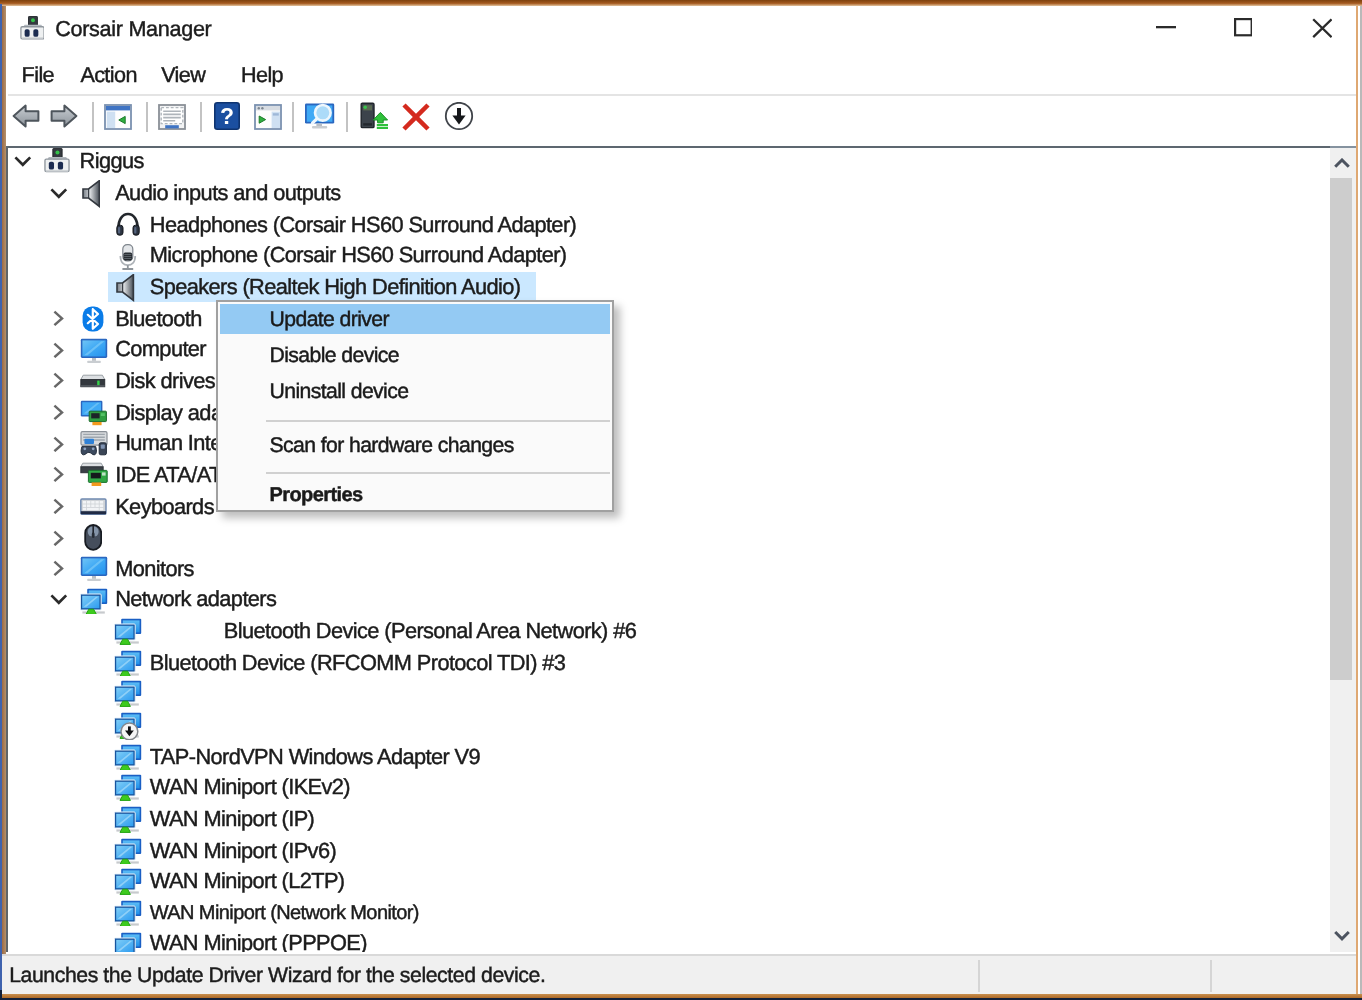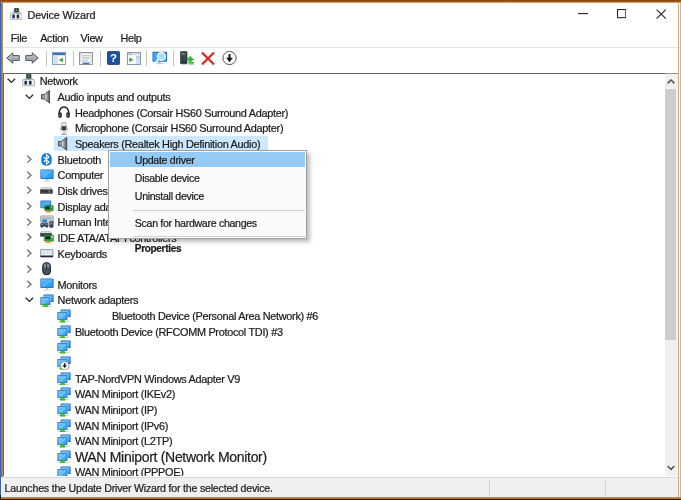--- a/index.html
+++ b/index.html
@@ -12,21 +12,21 @@
 <div style="position:absolute;left:0px;top:495px;width:1.1px;height:5px;background:#11203a;"></div>
 <svg style="position:absolute;left:9.6px;top:7.8px" width="12.5" height="12.5" viewBox="0 0 13.5 13.5">
     <rect x="4.6" y="0.2" width="4.8" height="5.6" rx="0.4" fill="#353a40" stroke="#202429" stroke-width="0.5"></rect>
     <circle cx="7.0" cy="2.3" r="1.05" fill="#35c24a"></circle>
     <path d="M1.8 5.8 L12.2 5.8 L11.5 4.7 L2.5 4.7 Z" fill="#b4bac0"></path>
     <rect x="0.5" y="5.8" width="12.5" height="6.5" rx="0.7" fill="#eef0f1" stroke="#8f969d" stroke-width="0.7"></rect>
     <rect x="2.5" y="7.1" width="2.7" height="4.1" rx="1.0" fill="#1c2c51"></rect>
     <rect x="7.2" y="7.1" width="2.7" height="4.1" rx="1.0" fill="#1c2c51"></rect>
     <rect x="1.0" y="11.6" width="11.5" height="0.8" fill="#c3c7cb"></rect>
   </svg>
-<div class="t" style="left:27.6px;top:14.8px;transform:translateY(-50%);font-size:10.8px;font-weight:normal;color:#1c1c1c;letter-spacing:-0.15px;">Device Wizard</div>
+<div class="t" style="left:27.6px;top:14.8px;transform:translateY(-50%);font-size:10.8px;font-weight:normal;color:#1c1c1c;letter-spacing:-0.15px;">Corsair Manager</div>
 <svg style="position:absolute;left:577.5px;top:13.4px" width="10" height="2" viewBox="0 0 10 2">
     <rect x="0" y="0" width="10" height="1.15" fill="#2b2b2b"></rect>
   </svg>
 <svg style="position:absolute;left:616.9px;top:9.4px" width="9.4" height="9.2" viewBox="0 0 9.4 9.2">
     <rect x="0.55" y="0.55" width="8.3" height="8.1" fill="none" stroke="#2b2b2b" stroke-width="1.1"></rect>
   </svg>
 <svg style="position:absolute;left:655.8px;top:9.2px" width="10.4" height="10.2" viewBox="0 0 10.4 10.2">
     <path d="M0.6 0.6 L9.8 9.6 M9.8 0.6 L0.6 9.6" stroke="#2b2b2b" stroke-width="1.15"></path>
   </svg>
 <div class="t" style="left:10.8px;top:37.6px;transform:translateY(-50%);font-size:10.8px;font-weight:normal;color:#1c1c1c;letter-spacing:-0.3px;">File</div>
@@ -114,21 +114,21 @@
     </svg>
     <svg style="position:absolute;left:18.2px;top:0.2000000000000055px" width="13" height="13" viewBox="0 0 13.5 13.5">
       <rect x="4.6" y="0.2" width="4.8" height="5.6" rx="0.4" fill="#353a40" stroke="#202429" stroke-width="0.5"></rect>
       <circle cx="7.0" cy="2.3" r="1.05" fill="#35c24a"></circle>
       <path d="M1.8 5.8 L12.2 5.8 L11.5 4.7 L2.5 4.7 Z" fill="#b4bac0"></path>
       <rect x="0.5" y="5.8" width="12.5" height="6.5" rx="0.7" fill="#eef0f1" stroke="#8f969d" stroke-width="0.7"></rect>
       <rect x="2.5" y="7.1" width="2.7" height="4.1" rx="1.0" fill="#1c2c51"></rect>
       <rect x="7.2" y="7.1" width="2.7" height="4.1" rx="1.0" fill="#1c2c51"></rect>
       <rect x="1.0" y="11.6" width="11.5" height="0.8" fill="#c3c7cb"></rect>
     </svg>
-    <div class="t" style="left:35.5px;top:7.2000000000000055px;transform:translateY(-50%);font-size:10.9px;font-weight:normal;color:#1c1c1c;letter-spacing:-0.3px;">Network</div>
+    <div class="t" style="left:35.5px;top:7.2000000000000055px;transform:translateY(-50%);font-size:10.9px;font-weight:normal;color:#1c1c1c;letter-spacing:-0.3px;">Riggus</div>
     <svg style="position:absolute;left:20.699999999999996px;top:19.740000000000006px" width="8.8" height="5.6" viewBox="0 0 8.8 5.6">
       <path d="M0.7 0.7 L4.4 4.4 L8.1 0.7" fill="none" stroke="#2b2b2b" stroke-width="1.35"></path>
     </svg>
     <svg style="position:absolute;left:36.5px;top:15.840000000000007px" width="9.5" height="13.5" viewBox="0 0 9.5 13.5">
       <defs>
         <linearGradient id="spk" x1="0" y1="0" x2="1" y2="0">
           <stop offset="0" stop-color="#777e86"></stop>
           <stop offset="0.45" stop-color="#d8dbde"></stop>
           <stop offset="1" stop-color="#474e56"></stop>
         </linearGradient>
@@ -508,21 +508,21 @@
         </linearGradient>
       </defs>
       <rect x="3.6" y="0.4" width="10.0" height="7.6" rx="0.5" fill="#1a5fc4"></rect>
       <rect x="4.4" y="1.2" width="8.4" height="6.0" fill="url(#ns)"></rect>
       <rect x="0.2" y="3.0" width="10.4" height="8.0" rx="0.5" fill="#17549e" stroke="#e8f2fb" stroke-width="0.5"></rect>
       <rect x="1.1" y="3.9" width="8.6" height="6.2" fill="url(#nf)"></rect>
       <path d="M1.8 9.4 L8.0 4.4 L9.2 4.4 L3.2 9.4 Z" fill="#b5e2fa" opacity="0.6"></path>
       <rect x="1.2" y="11.7" width="11.2" height="1.1" fill="#c7cacd"></rect>
       <path d="M4.4 10.6 L6.8 10.6 L8.2 13.2 L3.0 13.2 Z" fill="#3ecb1e" stroke="#23a312" stroke-width="0.5"></path>
     </svg>
-    <div class="t" style="left:70.60000000000001px;top:382.56px;transform:translateY(-50%);font-size:14px;font-weight:normal;color:#1c1c1c;letter-spacing:-0.3px;">WAN Miniport (Network Monitor)</div>
+    <div class="t" style="left:70.60000000000001px;top:382.56px;transform:translateY(-50%);font-size:10px;font-weight:normal;color:#1c1c1c;letter-spacing:-0.3px;">WAN Miniport (Network Monitor)</div>
     <svg style="position:absolute;left:53.1px;top:391.29999999999995px" width="14" height="13.5" viewBox="0 0 14 13.5">
       <defs>
         <linearGradient id="ns" x1="0" y1="0" x2="0" y2="1">
           <stop offset="0" stop-color="#5bbcf5"></stop>
           <stop offset="1" stop-color="#1f8fe8"></stop>
         </linearGradient>
         <linearGradient id="nf" x1="0" y1="0" x2="1" y2="1">
           <stop offset="0" stop-color="#7ecdf7"></stop>
           <stop offset="1" stop-color="#2e9cf0"></stop>
         </linearGradient>
@@ -543,21 +543,21 @@
   </svg>
 <div style="position:absolute;left:664.6px;top:88.8px;width:11px;height:251.6px;background:#cdcdcd;"></div>
 <svg style="position:absolute;left:667.3px;top:465.3px" width="8" height="5.4" viewBox="0 0 8 5.4">
     <path d="M0.6 1 L4 4.4 L7.4 1" fill="none" stroke="#4d5460" stroke-width="1.5"></path>
   </svg>
 <div style="position:absolute;left:1.1px;top:476.5px;width:676.5px;height:1.1px;background:#d9d9d9;"></div>
 <div style="position:absolute;left:1.1px;top:477.6px;width:676.5px;height:19.8px;background:#f0f0f0;"></div>
 <div style="position:absolute;left:489px;top:479.5px;width:1.1px;height:16px;background:#d5d5d5;"></div>
 <div style="position:absolute;left:605px;top:479.5px;width:1.1px;height:16px;background:#d5d5d5;"></div>
 <div class="t" style="left:4.6px;top:487.9px;transform:translateY(-50%);font-size:10.6px;font-weight:normal;color:#1c1c1c;letter-spacing:-0.2px;">Launches the Update Driver Wizard for the selected device.</div>
-<div style="position:absolute;left:108.4px;top:149.8px;width:198.8px;height:89px;background:#fafafa;border:1px solid #a0a0a0;box-shadow:3px 3px 4px rgba(0,0,0,0.26);text-align:center;">
+<div style="position:absolute;left:108.4px;top:149.8px;width:198.8px;height:106px;background:#fafafa;border:1px solid #a0a0a0;box-shadow:3px 3px 4px rgba(0,0,0,0.26);text-align:center;">
     <div style="position:absolute;left:1px;top:1px;width:194.8px;height:15.2px;background:#94caf3;"></div>
     <div class="t" style="left:25.4px;top:8.799999999999983px;transform:translateY(-50%);font-size:10.6px;letter-spacing:-0.3px;font-weight:normal;color:#1a1a1a;">Update driver</div>
     <div class="t" style="left:25.4px;top:26.799999999999983px;transform:translateY(-50%);font-size:10.6px;letter-spacing:-0.3px;font-weight:normal;color:#1a1a1a;">Disable device</div>
     <div class="t" style="left:25.4px;top:44.79999999999998px;transform:translateY(-50%);font-size:10.6px;letter-spacing:-0.3px;font-weight:normal;color:#1a1a1a;">Uninstall device</div>
     <div style="position:absolute;left:24px;top:58.8px;width:172px;height:1px;background:#d0d0d0;"></div>
     <div class="t" style="left:25.4px;top:72.6px;transform:translateY(-50%);font-size:10.6px;letter-spacing:-0.3px;font-weight:normal;color:#1a1a1a;">Scan for hardware changes</div>
     <div style="position:absolute;left:24px;top:84.8px;width:172px;height:1px;background:#d0d0d0;"></div>
     <div class="t" style="left:25.4px;top:97.19999999999999px;transform:translateY(-50%);font-size:10px;letter-spacing:-0.3px;font-weight:bold;color:#1a1a1a;">Properties</div>
   </div>
 </body></html>

